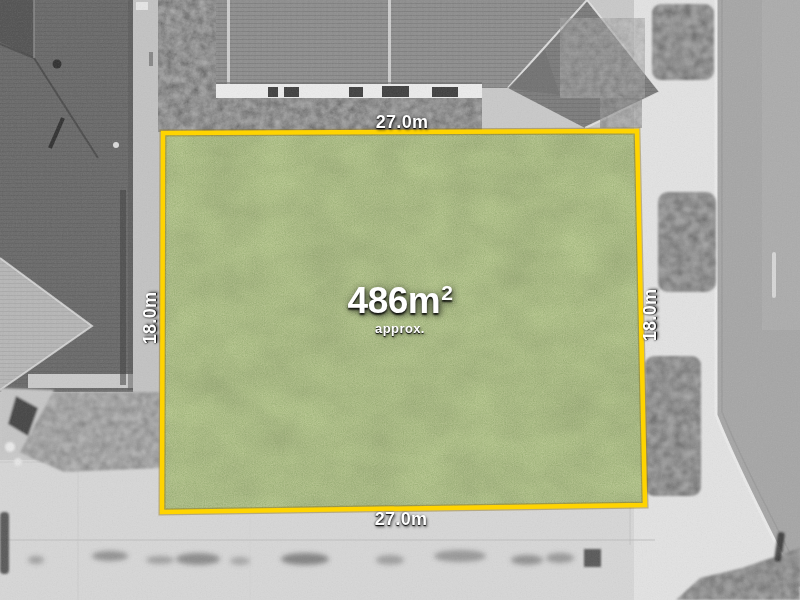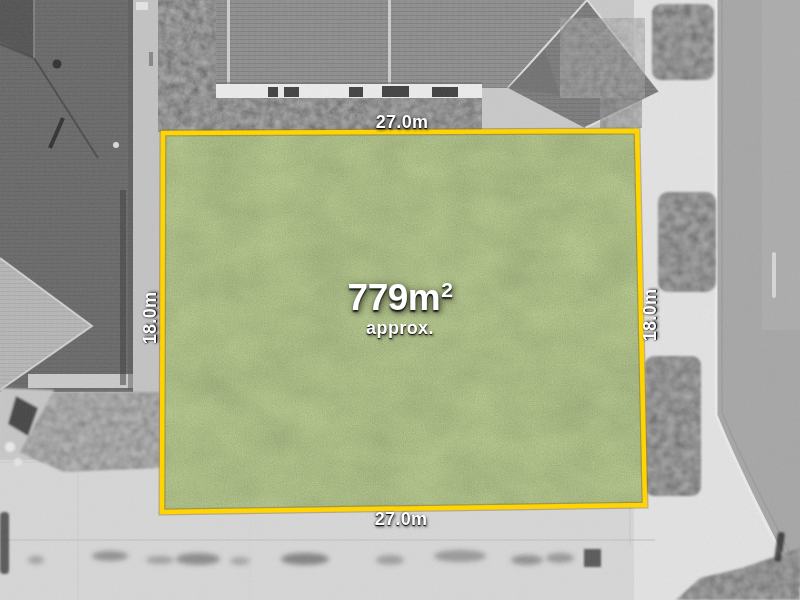--- a/index.html
+++ b/index.html
@@ -11,21 +11,21 @@
   .dim { position:absolute; font-weight:700; font-size:18px; color:#fff;
          white-space:nowrap; transform:translate(-50%,-50%); letter-spacing:.3px;
          text-shadow:0 1px 1px rgba(0,0,0,.92), 1px 2px 3px rgba(0,0,0,.65), -1px 0 2px rgba(0,0,0,.4); }
   .dim.vertical { transform:translate(-50%,-50%) rotate(-90deg); }
 
   .area-wrap { position:absolute; left:400px; top:309px; transform:translate(-50%,-50%);
                text-align:center; color:#fff; }
   .area-line { font-weight:700; font-size:37px; line-height:1; letter-spacing:-.5px;
                text-shadow:0 2px 2px rgba(0,0,0,.85), 2px 3px 6px rgba(0,0,0,.55), 0 0 9px rgba(0,0,0,.3); }
   .area-line sup { font-size:21px; line-height:0; margin-left:1px; }
-  .area-approx { font-weight:700; font-size:18px; margin-top:2px; letter-spacing:.4px;
+  .area-approx { font-weight:700; font-size:13px; margin-top:2px; letter-spacing:.4px;
                  text-shadow:0 1px 1px rgba(0,0,0,.92), 1px 2px 3px rgba(0,0,0,.6); }
 </style>
 </head>
 <body>
 
 <div class="stage">
 
 <svg width="800" height="600" viewBox="0 0 800 600" xmlns="http://www.w3.org/2000/svg">
   <defs>
     <filter id="softPhoto" x="-2%" y="-2%" width="104%" height="104%">
@@ -197,17 +197,17 @@
 
   <div class="dim" style="left:402px; top:122px;">27.0m</div>
 
   <div class="dim" style="left:401px; top:519px;">27.0m</div>
 
   <div class="dim vertical" style="left:150px; top:318px;">18.0m</div>
 
   <div class="dim vertical" style="left:650px; top:315px;">18.0m</div>
 
   <div class="area-wrap">
-    <div class="area-line"><span>779m</span><sup>2</sup></div>
+    <div class="area-line"><span>486m</span><sup>2</sup></div>
     <div class="area-approx">approx.</div>
   </div>
 
 </div>
 
 </body></html>

